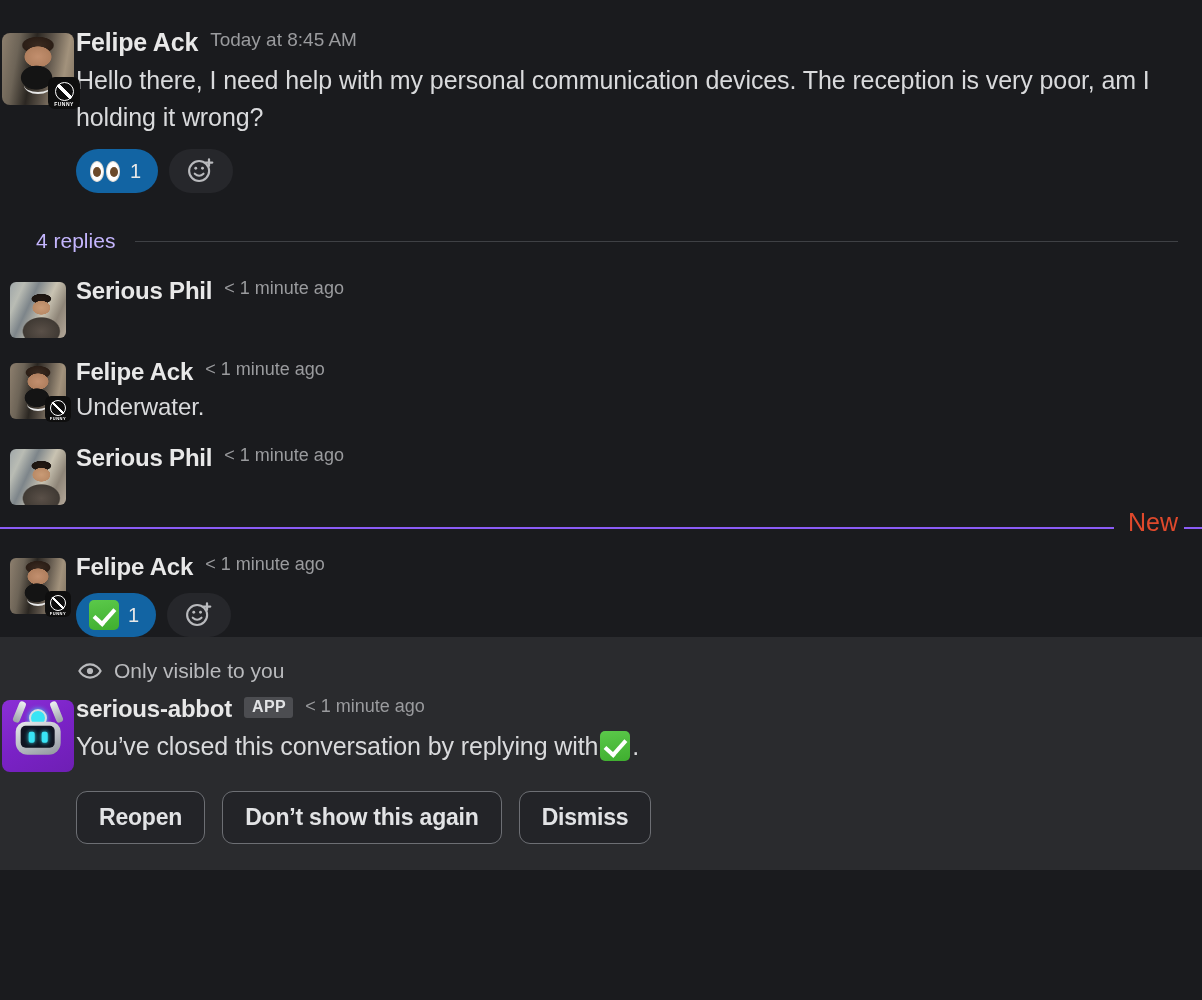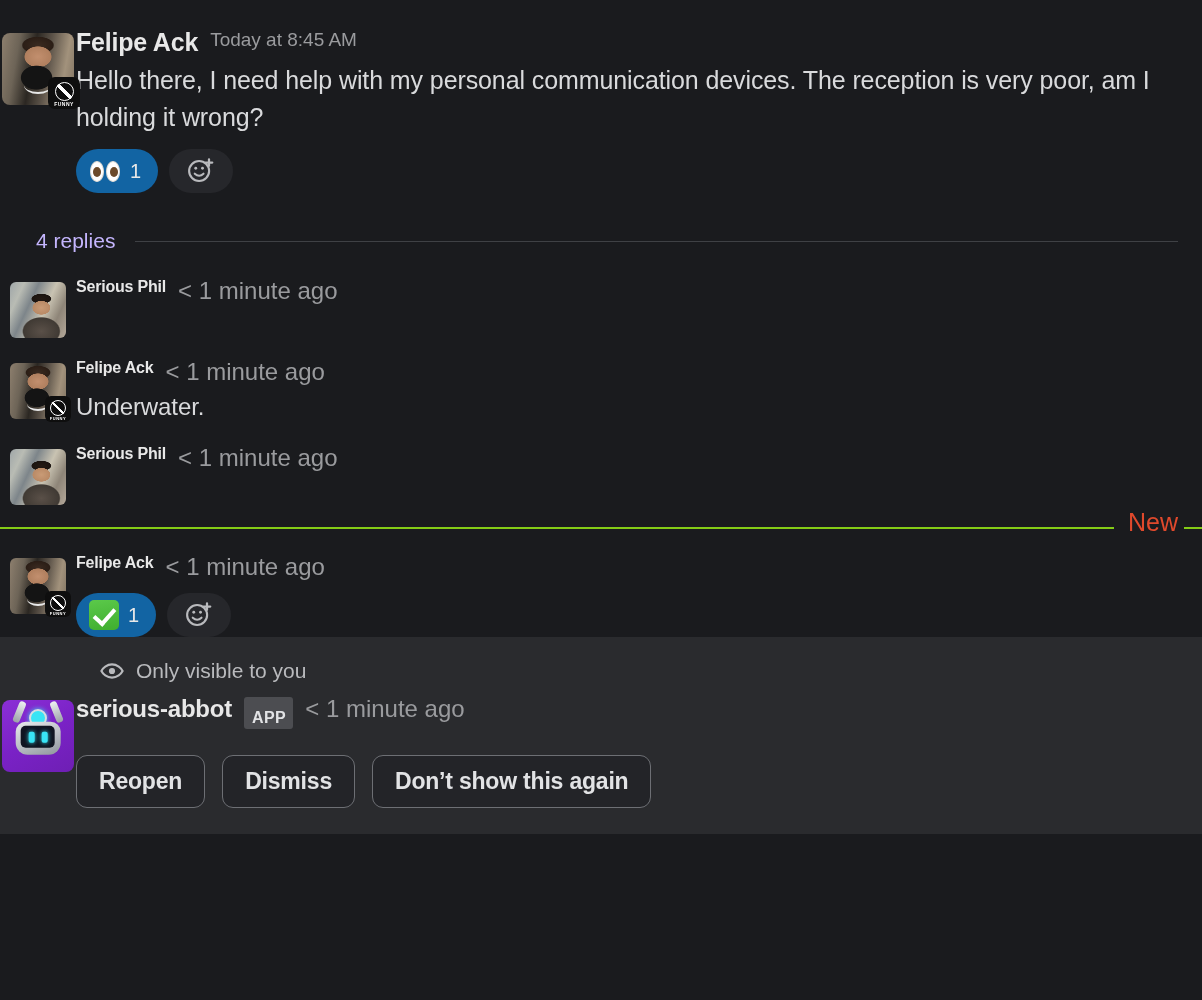--- a/index.html
+++ b/index.html
@@ -200,26 +200,26 @@
     align-items: flex-start;
     gap: 12px;
     line-height: 1;
   }
   .author {
     font-weight: bold;
     font-size: 25px;
     color: #e8e8e8;
     letter-spacing: -0.2px;
   }
-  .author.small-author { font-size: 16px; }
+  .author.small-author { font-size: 24px; }
   .timestamp {
     font-size: 19px;
     color: #9a9b9e;
   }
-  .timestamp.tight { font-size: 24px; }
+  .timestamp.tight { font-size: 18px; }
 
   .msg-text {
     font-size: 25px;
     line-height: 1.46;
     color: #d9dadc;
     margin-top: 7px;
     letter-spacing: -0.1px;
   }
   .msg-text.reply { font-size: 24px; margin-top: 5px; }
 
@@ -320,21 +320,21 @@
     background: #3f4145;
   }
 
   .reply-row { margin-top: 22px; }
   .reply-row:first-of-type { margin-top: 0; }
 
   
   .new-divider {
     position: relative;
     height: 2px;
-    background: #84cc16;
+    background: #8b5cf6;
     margin: 22px 0 8px 0;
   }
   .new-label {
     position: absolute;
     right: 18px;
     top: -17px;
     background: #1a1b1e;
     padding: 0 6px 0 14px;
     color: #e0492c;
     font-size: 25px;
@@ -344,41 +344,41 @@
 
   
   .ephemeral-region {
     background: #2a2b2e;
     padding: 22px 0 26px 0;
   }
   .only-visible {
     display: flex;
     align-items: center;
     gap: 12px;
-    padding-left: 100px;
+    padding-left: 78px;
     margin-bottom: 14px;
   }
   .eye-icon {
     width: 24px;
     height: 24px;
     display: block;
   }
   .only-visible-label {
     font-size: 21px;
     color: #b9babd;
   }
 
   .app-badge {
     display: inline-block;
     background: #4c4d51;
     color: #e2e3e5;
     font-size: 16px;
     font-weight: bold;
     letter-spacing: 0.4px;
-    padding: 13px 7px 3px 8px;
+    padding: 2px 7px 3px 8px;
     border-radius: 3px;
     line-height: 1;
     vertical-align: 3px;
   }
 
   .bot-buttons {
     display: flex;
     gap: 17px;
     margin-top: 26px;
   }
@@ -552,21 +552,24 @@
           </div>
         </div>
       </div>
     </div>
     <div class="body-col">
       <div class="meta-line">
         <span class="author" style="font-size:24px;">serious-abbot</span>
         <span class="app-badge">APP</span>
         <span class="timestamp tight">&lt; 1 minute ago</span>
       </div>
+      <div class="msg-text">
+        <span>You’ve closed this conversation by replying with</span><span class="emoji-check inline"></span><span>.</span>
+      </div>
       <div class="bot-buttons">
         <button class="bot-button">Reopen</button>
+        <button class="bot-button">Don’t show this again</button>
         <button class="bot-button">Dismiss</button>
-        <button class="bot-button">Don’t show this again</button>
       </div>
     </div>
   </div>
 
 </div>
 
 </body></html>

